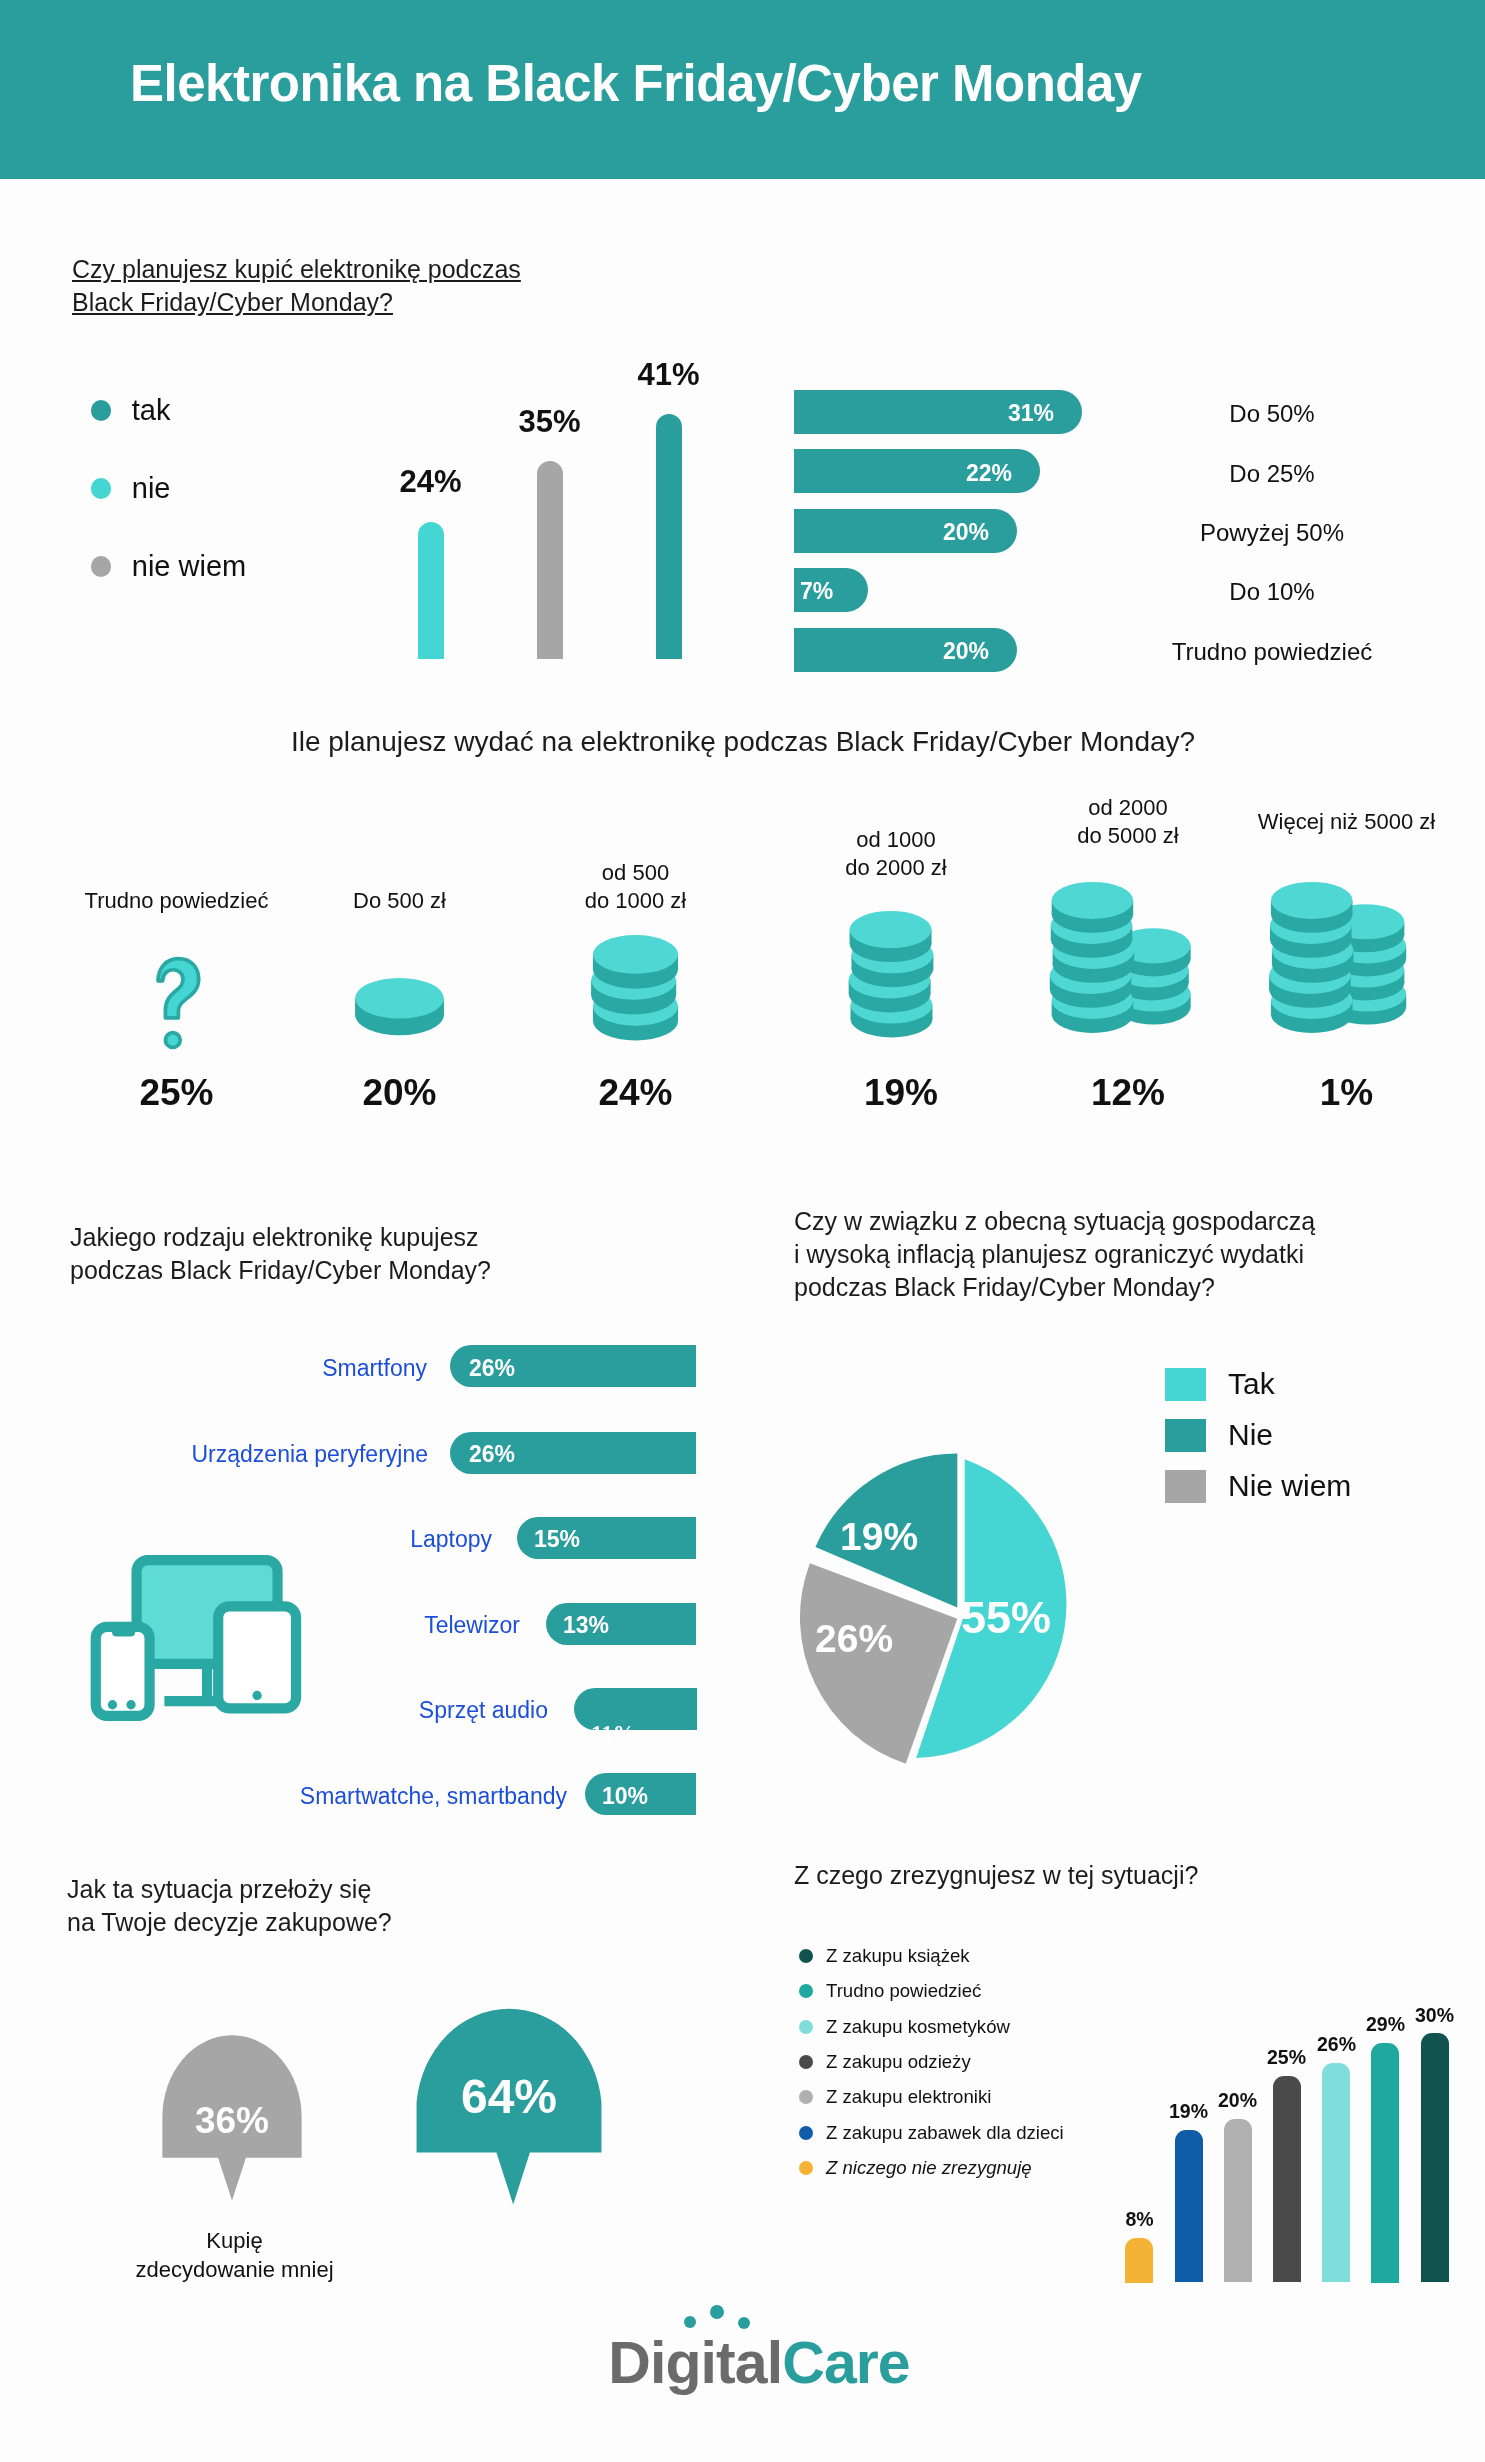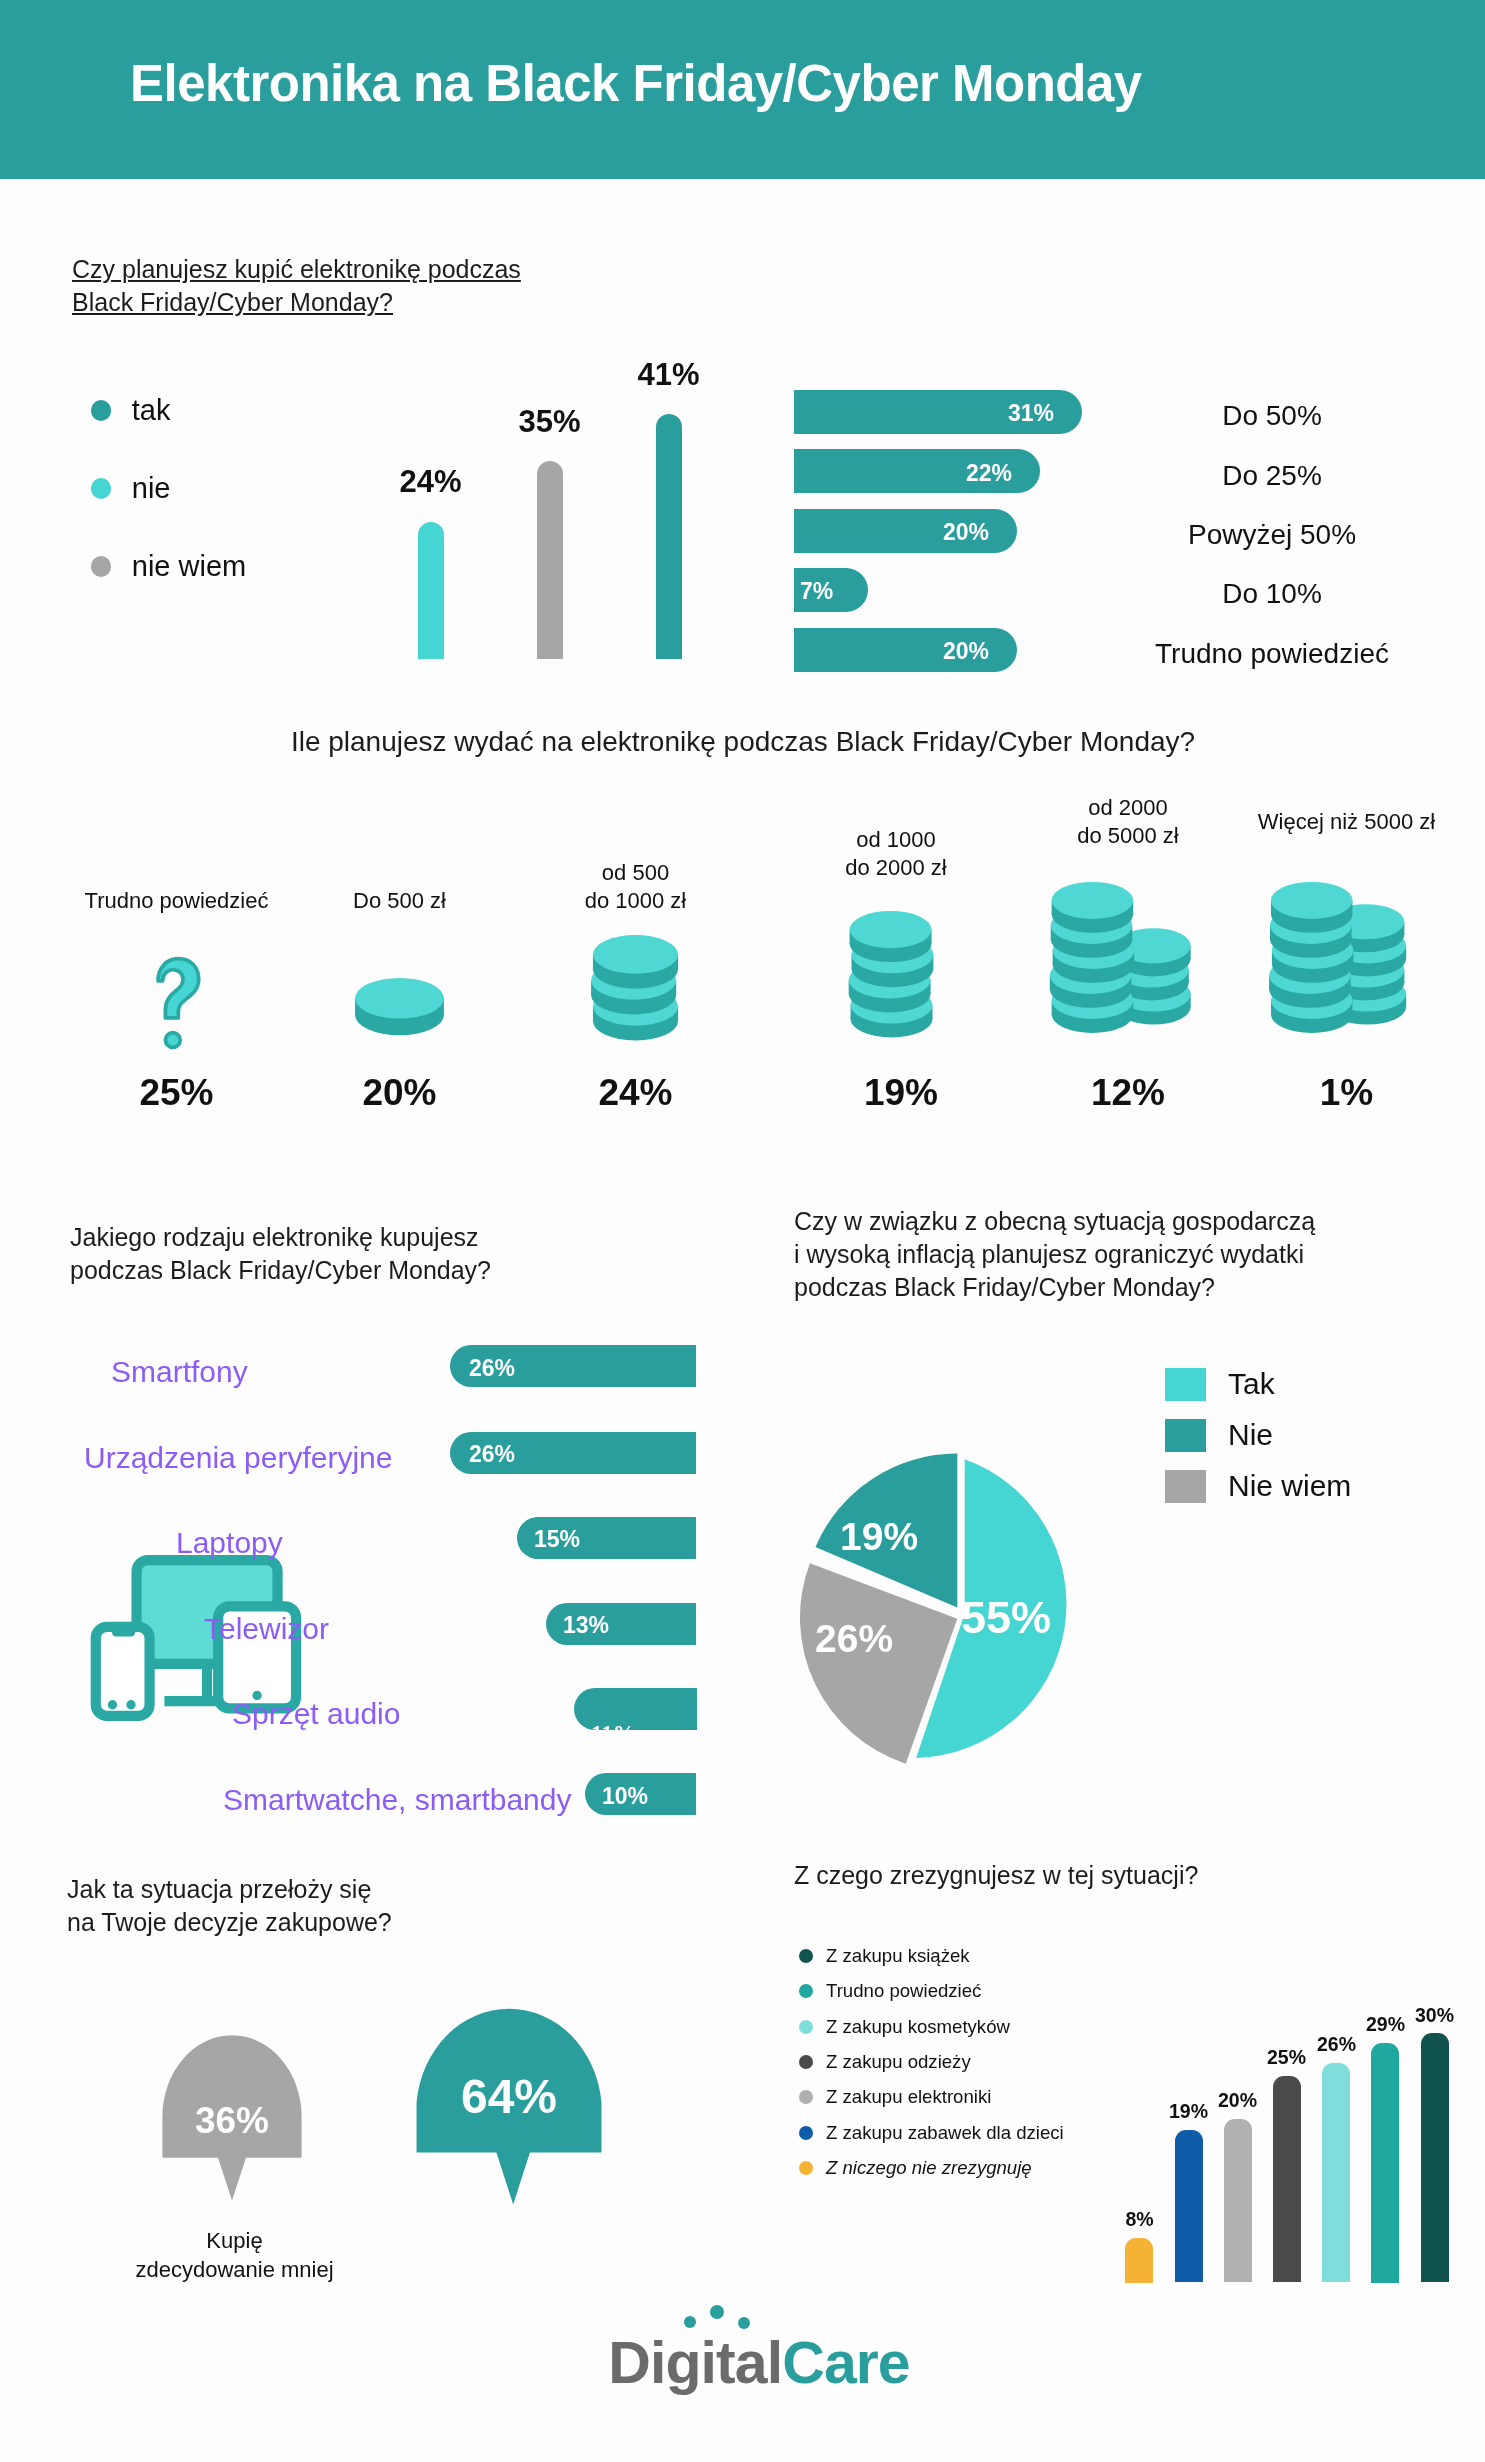--- a/index.html
+++ b/index.html
@@ -80,21 +80,21 @@
   }
   .hbar-val {
     position: absolute;
     font-size: 23px;
     font-weight: bold;
     color: #ffffff;
     text-align: right;
   }
   .hbar-cat {
     position: absolute;
-    font-size: 28px;
+    font-size: 24px;
     color: #111;
     text-align: center;
     white-space: nowrap;
   }
 
   
   #s3-title {
     left: 0; top: 724px; width: 1486px;
     text-align: center;
     font-size: 28px;
@@ -126,23 +126,23 @@
     border-radius: 21.4px 0 0 21.4px;
   }
   .type-val {
     position: absolute;
     font-size: 23px;
     font-weight: bold;
     color: #ffffff;
   }
   .type-cat {
     position: absolute;
-    font-size: 30px;
-    color: #8b5cf6;
-    text-align: left;
+    font-size: 23px;
+    color: #1d4ed8;
+    text-align: right;
     white-space: nowrap;
   }
 
   
   #s5-title { left: 794px; top: 1205px; width: 650px; }
   .pie-legend-row {
     position: absolute;
     display: flex;
     align-items: center;
     gap: 22px;

